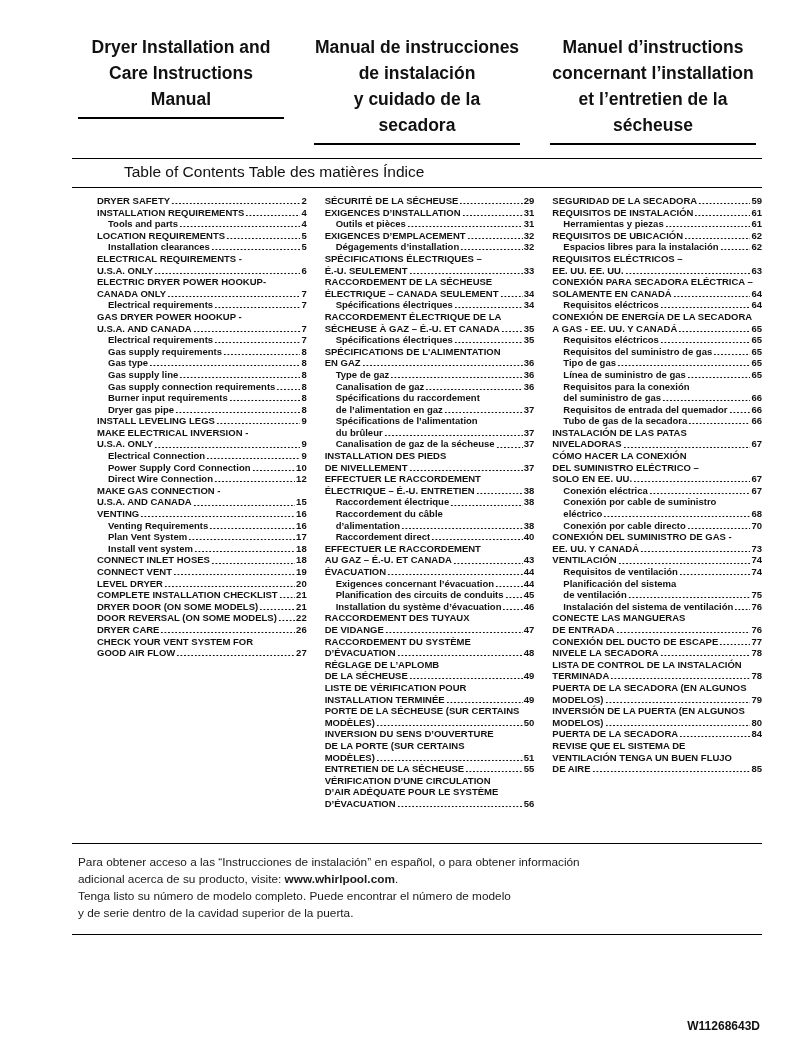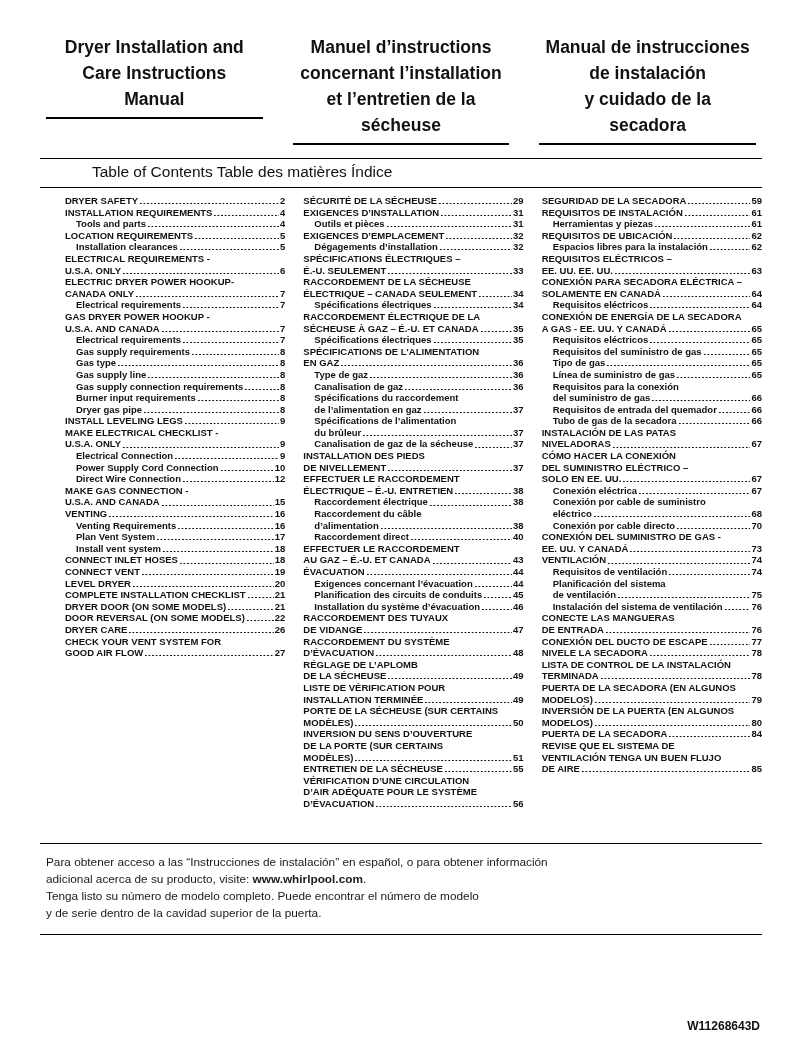--- a/index.html
+++ b/index.html
@@ -1,19 +1,19 @@
 <!DOCTYPE html>
 <html><head>
 <meta charset="utf-8">
 <style>
   * { margin:0; padding:0; box-sizing:border-box; }
   html,body { background:#ffffff; }
   .page {
     width:802px; height:1037px; background:#ffffff; position:relative;
-    font-family:"Liberation Sans", sans-serif; color:#111; overflow:hidden;
+    font-family:"Liberation Sans", sans-serif; color:#111; overflow:hidden;padding-left:32px;
   }
   
   .titles { display:flex; gap:30px; padding:34px 46px 0 46px; align-items:flex-start; }
   .title-block {
     flex:1; text-align:center; font-weight:bold; font-size:17.5px; line-height:26px;
     border-bottom:2.5px solid #000; padding-bottom:5px;
   }
   
   .toc-head-wrap {
     margin:13px 40px 0 40px;
@@ -53,30 +53,30 @@
 
 <div class="page">
 
   <header class="titles">
       <div class="title-block">
         <div class="title-line">Dryer Installation and</div>
         <div class="title-line">Care Instructions</div>
         <div class="title-line">Manual</div>
       </div>
       <div class="title-block">
+        <div class="title-line">Manual de instrucciones</div>
+        <div class="title-line">de instalación</div>
+        <div class="title-line">y cuidado de la</div>
+        <div class="title-line">secadora</div>
+      </div>
+      <div class="title-block">
         <div class="title-line">Manuel d’instructions</div>
         <div class="title-line">concernant l’installation</div>
         <div class="title-line">et l’entretien de la</div>
         <div class="title-line">sécheuse</div>
-      </div>
-      <div class="title-block">
-        <div class="title-line">Manual de instrucciones</div>
-        <div class="title-line">de instalación</div>
-        <div class="title-line">y cuidado de la</div>
-        <div class="title-line">secadora</div>
       </div>
     </header>
 
   <div class="toc-head-wrap">
     <div class="toc-heading">Table of Contents Table des matières Índice</div>
   </div>
 
   <div class="toc">
       <div class="col">
         <div class="row">
@@ -167,21 +167,21 @@
           <span class="t">Dryer gas pipe</span>
           <span class="leader"></span>
           <span class="pg">8</span>
         </div>
         <div class="row">
           <span class="t">INSTALL LEVELING LEGS</span>
           <span class="leader"></span>
           <span class="pg">9</span>
         </div>
         <div class="row">
-          <span class="t">MAKE ELECTRICAL CHECKLIST -</span>
+          <span class="t">MAKE ELECTRICAL INVERSION -</span>
         </div>
         <div class="row">
           <span class="t">U.S.A. ONLY</span>
           <span class="leader"></span>
           <span class="pg">9</span>
         </div>
         <div class="row sub">
           <span class="t">Electrical Connection</span>
           <span class="leader"></span>
           <span class="pg">9</span>

